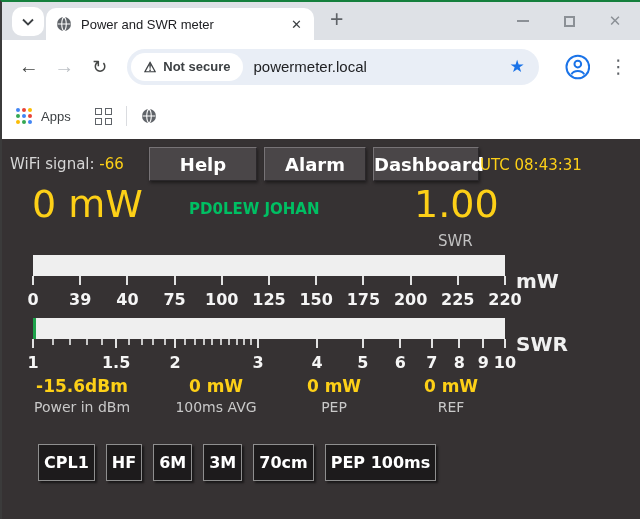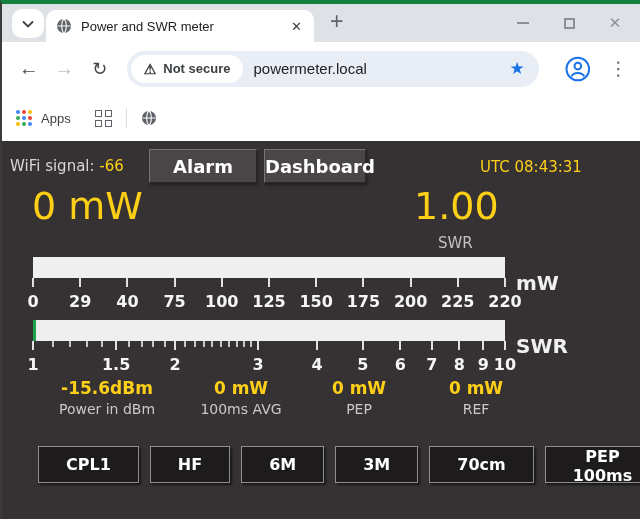--- a/index.html
+++ b/index.html
@@ -1,18 +1,18 @@
 <!DOCTYPE html>
 <html><head>
 <meta charset="utf-8">
 <style>
   * { margin:0; padding:0; box-sizing:border-box; }
   html,body { width:640px; height:519px; overflow:hidden; background:#fff;
               font-family:"Liberation Sans", sans-serif; }
-  .window { width:640px; height:519px; border-top:4px solid #15803d; border-left:2px solid #3b3b3b; }
+  .window { width:640px; height:519px; border-top:2px solid #15803d; border-left:2px solid #3b3b3b; }
 
   
   .tabstrip { height:38px; background:#dee1e6; position:relative; }
   .tab-search { position:absolute; left:10px; top:5px; width:32px; height:29px; background:#fff;
                 border-radius:10px; display:flex; align-items:center; justify-content:center; }
   .tab { position:absolute; left:44px; top:6px; width:268px; height:32px; background:#fff;
          border-radius:10px 10px 0 0; display:flex; align-items:center; padding:0 10px; gap:9px; }
   .tab-title { font-size:13px; color:#202124; flex:1; white-space:nowrap; overflow:hidden; }
   .tab-close { font-size:13px; color:#3c4043; cursor:default; padding:0 2px; }
   .newtab { position:absolute; left:328px; top:4px; font-size:23px; color:#5f6368; font-weight:300; }
@@ -76,26 +76,26 @@
   .meter .tick { position:absolute; top:0; width:2px; margin-left:-1px; background:#e2e2e2; }
   .meter .tick.major { height:9px; }
   .meter .tick.minor { height:6px; background:#c9c9c9; }
   .meter .labels { position:relative; height:20px; margin-top:3px; }
   .meter .tick-label { position:absolute; transform:translateX(-50%); font-size:16px; font-weight:700;
                        color:#f5f5f5; white-space:nowrap; }
   .meter .unit { position:absolute; left:calc(100% + 11px); top:16px; line-height:21px; font-size:20px;
                  font-weight:600; color:#f0f0f0; }
 
   .stats { position:absolute; left:0; top:237px; width:100%; height:42px; }
-  .stat { position:absolute; transform:translateX(-50%); text-align:center; white-space:nowrap;margin-left:25px; }
+  .stat { position:absolute; transform:translateX(-50%); text-align:center; white-space:nowrap; }
   .stat-value { font-size:17px; font-weight:700; color:#fdd017; }
   .stat-label { font-size:14px; color:#c9c9c9; margin-top:3px; }
 
   .bands { position:absolute; left:36px; top:305px; display:flex; gap:11px; }
-  .band-btn { height:37px; padding:0 27px; background:#1d1b1c; color:#fff; font-size:16px; font-weight:700;
+  .band-btn { height:37px; padding:0 5px; background:#1d1b1c; color:#fff; font-size:16px; font-weight:700;
               font-family:"DejaVu Sans", sans-serif; border:1px solid #8f8f8f;
               box-shadow:2px 2px 2px rgba(0,0,0,.55); }
 </style>
 </head>
 <body>
 
 <div class="window">
 
   <div class="tabstrip">
     <div class="tab-search">
@@ -173,26 +173,28 @@
     </span>
   </div>
 
   <div class="page">
 
     <div class="wifi-line">
       <span>WiFi signal:</span>
       <span class="yellow">-66</span>
     </div>
     <div class="hdr-buttons" id="nav-buttons">
+        <button class="hdr-btn">Help</button>
         <button class="hdr-btn">Alarm</button>
         <button class="hdr-btn">Dashboard</button>
       </div>
     <div class="utc yellow">UTC 08:43:31</div>
 
     <div class="big-val" style="left:30px">0 mW</div>
+    <div class="callsign">PD0LEW JOHAN</div>
     <div class="big-val" style="left:412px">1.00</div>
 
     <div class="swr-caption">SWR</div>
 
     <div class="meter" id="meter-0" style="top:116px">
         <div class="bar">
           <div class="fill" style="width: 0px; background: rgb(30, 162, 75);"></div>
         </div>
         <div class="ticks">
           <span class="tick major" style="left: 0%;"></span>
@@ -202,21 +204,21 @@
           <span class="tick major" style="left: 40%;"></span>
           <span class="tick major" style="left: 50%;"></span>
           <span class="tick major" style="left: 60%;"></span>
           <span class="tick major" style="left: 70%;"></span>
           <span class="tick major" style="left: 80%;"></span>
           <span class="tick major" style="left: 90%;"></span>
           <span class="tick major" style="left: 100%;"></span>
         </div>
         <div class="labels">
           <span class="tick-label" style="left: 0%;">0</span>
-          <span class="tick-label" style="left: 10%;">29</span>
+          <span class="tick-label" style="left: 10%;">39</span>
           <span class="tick-label" style="left: 20%;">40</span>
           <span class="tick-label" style="left: 30%;">75</span>
           <span class="tick-label" style="left: 40%;">100</span>
           <span class="tick-label" style="left: 50%;">125</span>
           <span class="tick-label" style="left: 60%;">150</span>
           <span class="tick-label" style="left: 70%;">175</span>
           <span class="tick-label" style="left: 80%;">200</span>
           <span class="tick-label" style="left: 90%;">225</span>
           <span class="tick-label" style="left: 100%;">220</span>
         </div>

